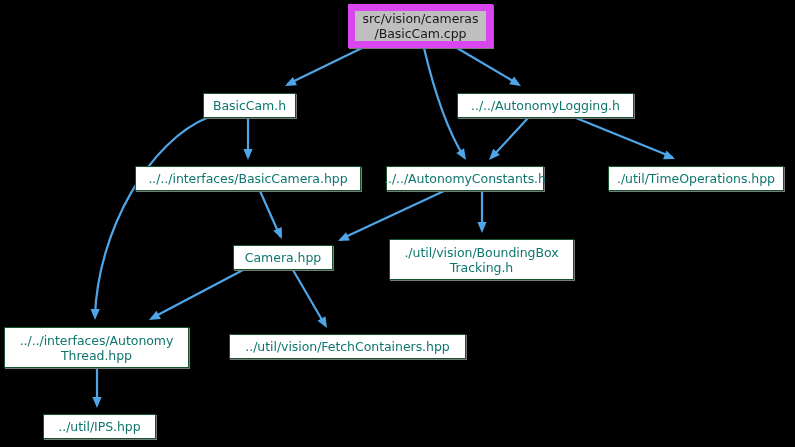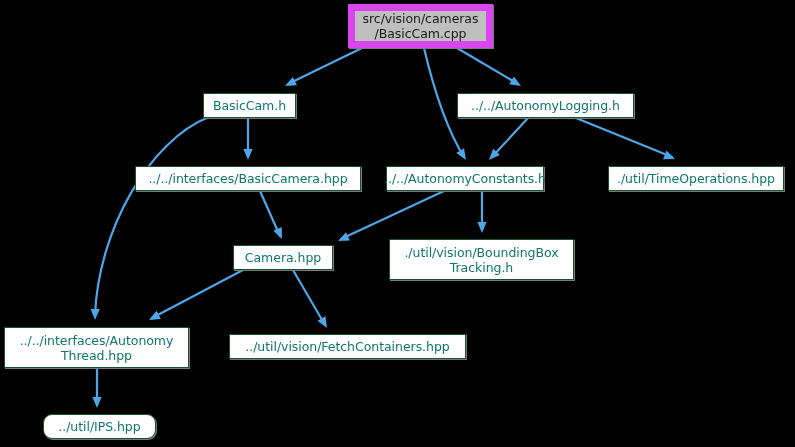--- a/index.html
+++ b/index.html
@@ -114,14 +114,14 @@
     <div class="gnode" style="left: 457px; top: 93px; width: 177px; height: 25px;"><span class="gnode-label">../../AutonomyLogging.h</span></div>
     <div class="gnode" style="left: 135px; top: 166px; width: 226px; height: 25px;"><span class="gnode-label">../../interfaces/BasicCamera.hpp</span></div>
     <div class="gnode" style="left: 386px; top: 166px; width: 158px; height: 25px;"><span class="gnode-label">../../AutonomyConstants.h</span></div>
     <div class="gnode" style="left: 608px; top: 166px; width: 176px; height: 25px;"><span class="gnode-label">./util/TimeOperations.hpp</span></div>
     <div class="gnode" style="left: 389px; top: 239px; width: 185px; height: 41px;"><span class="gnode-label">./util/vision/BoundingBox
 Tracking.h</span></div>
     <div class="gnode" style="left: 233px; top: 245px; width: 100px; height: 25px;"><span class="gnode-label">Camera.hpp</span></div>
     <div class="gnode" style="left: 4px; top: 327px; width: 185px; height: 41px;"><span class="gnode-label">../../interfaces/Autonomy
 Thread.hpp</span></div>
     <div class="gnode" style="left: 211px; top: 334px; width: 237px; height: 25px; margin-left: 18px;"><span class="gnode-label">../util/vision/FetchContainers.hpp</span></div>
-    <div class="gnode" style="left: 43px; top: 414px; width: 113px; height: 25px; border-radius: 9px;"><span class="gnode-label">../util/IPS.hpp</span></div>
+    <div class="gnode" style="left: 43px; top: 414px; width: 113px; height: 25px;"><span class="gnode-label">../util/IPS.hpp</span></div>
   </div>
 
 </body></html>

